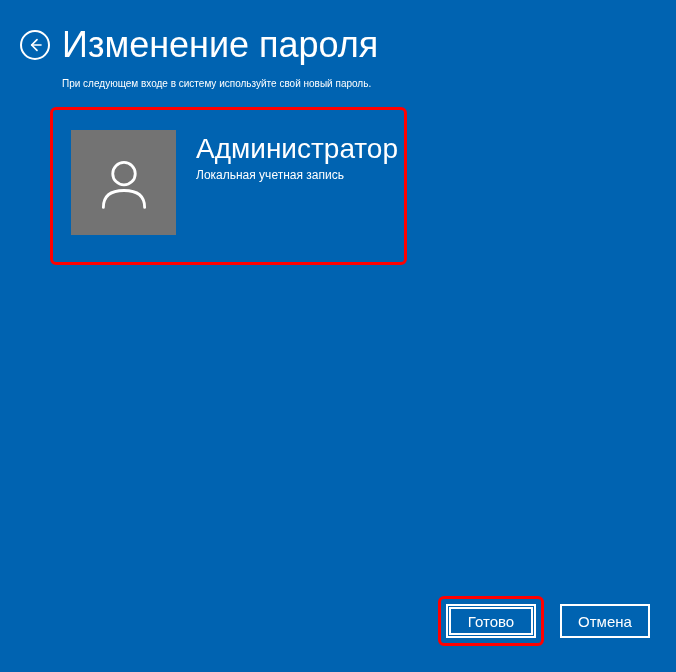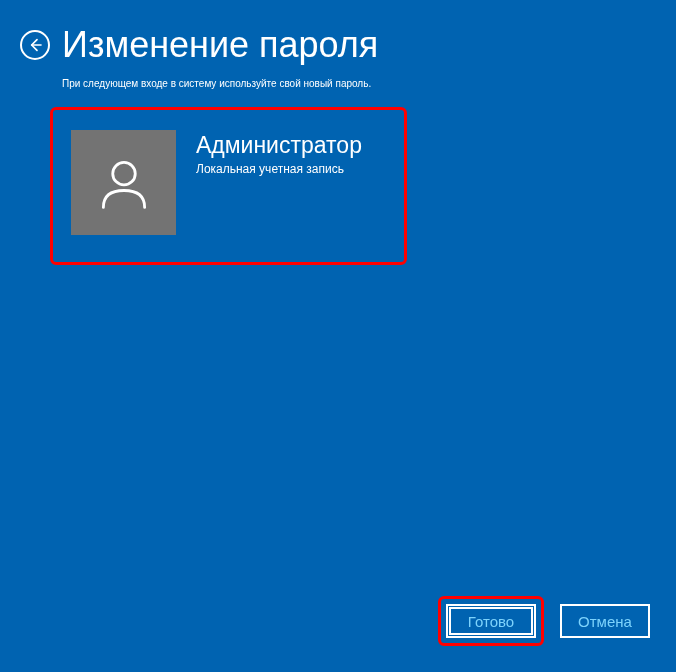--- a/index.html
+++ b/index.html
@@ -67,21 +67,21 @@
     }
     .avatar svg {
       width: 60px;
       height: 60px;
     }
     .user-info {
       padding-left: 20px;
       padding-top: 2px;
     }
     .user-name {
-      font-size: 23px;
+      font-size: 28px;
       font-weight: 300;
       line-height: 1.2;
     }
     .user-type {
       font-size: 12px;
       font-weight: 400;
       margin-top: 2px;
     }
     .footer {
       position: absolute;
@@ -89,21 +89,21 @@
       right: 26px;
       display: flex;
       gap: 16px;
       align-items: center;
     }
     .btn {
       min-width: 90px;
       height: 34px;
       background: transparent;
       border: 2px solid #ffffff;
-      color: #7dd3fc;
+      color: #ffffff;
       font-size: 15px;
       font-family: inherit;
       cursor: pointer;
       padding: 0 14px;
       display: flex;
       align-items: center;
       justify-content: center;
     }
     .btn-highlight-wrap {
       border: 3px solid #ff0000;

